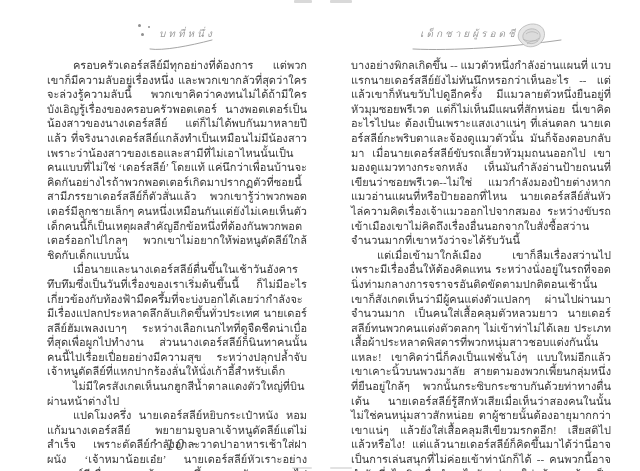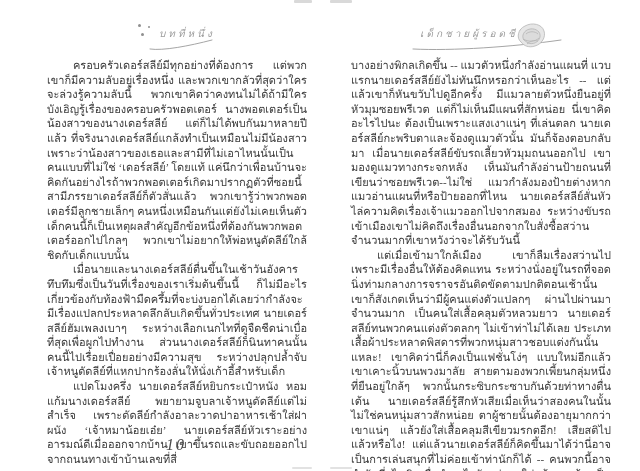--- a/index.html
+++ b/index.html
@@ -121,20 +121,21 @@
         </span>
       <span class="head-text">บทที่หนึ่ง</span>
       <svg class="swoosh" width="64" height="12" viewBox="0 0 64 12">
         <path d="M1,10 C14,12 40,7 63,1" stroke="#9b9b9b" stroke-width="0.9" fill="none" stroke-linecap="round"></path>
       </svg>
     </header>
 
     <div class="body-text">
       <p class="indent">ครอบครัวเดอร์สลีย์มีทุกอย่างที่ต้องการ แต่พวกเขาก็มีความลับอยู่เรื่องหนึ่ง และพวกเขากลัวที่สุดว่าใครจะล่วงรู้ความลับนี้ พวกเขาคิดว่าคงทนไม่ได้ถ้ามีใครบังเอิญรู้เรื่องของครอบครัวพอตเตอร์ นางพอตเตอร์เป็นน้องสาวของนางเดอร์สลีย์ แต่ก็ไม่ได้พบกันมาหลายปีแล้ว ที่จริงนางเดอร์สลีย์แกล้งทำเป็นเหมือนไม่มีน้องสาว เพราะว่าน้องสาวของเธอและสามีที่ไม่เอาไหนนั้นเป็นคนแบบที่ไม่ใช่ ‘เดอร์สลีย์’ โดยแท้ แค่นึกว่าเพื่อนบ้านจะคิดกันอย่างไรถ้าพวกพอตเตอร์เกิดมาปรากฏตัวที่ซอยนี้ สามีภรรยาเดอร์สลีย์ก็ตัวสั่นแล้ว พวกเขารู้ว่าพวกพอตเตอร์มีลูกชายเล็กๆ คนหนึ่งเหมือนกันแต่ยังไม่เคยเห็นตัว เด็กคนนี้ก็เป็นเหตุผลสำคัญอีกข้อหนึ่งที่ต้องกันพวกพอตเตอร์ออกไปไกลๆ พวกเขาไม่อยากให้พ่อหนูดัดลีย์ใกล้ชิดกับเด็กแบบนั้น</p>
       <p class="indent">เมื่อนายและนางเดอร์สลีย์ตื่นขึ้นในเช้าวันอังคารทึบทึมซึ่งเป็นวันที่เรื่องของเราเริ่มต้นขึ้นนี้ ก็ไม่มีอะไรเกี่ยวข้องกับท้องฟ้ามืดครึ้มที่จะบ่งบอกได้เลยว่ากำลังจะมีเรื่องแปลกประหลาดลึกลับเกิดขึ้นทั่วประเทศ นายเดอร์สลีย์ฮัมเพลงเบาๆ ระหว่างเลือกเนกไทที่ดูจืดชืดน่าเบื่อที่สุดเพื่อผูกไปทำงาน ส่วนนางเดอร์สลีย์ก็นินทาคนนั้นคนนี้ไปเรื่อยเปื่อยอย่างมีความสุข ระหว่างปลุกปล้ำจับเจ้าหนูดัดลีย์ที่แหกปากร้องลั่นให้นั่งเก้าอี้สำหรับเด็ก</p>
+      <p class="indent">ไม่มีใครสังเกตเห็นนกฮูกสีน้ำตาลแดงตัวใหญ่ที่บินผ่านหน้าต่างไป</p>
       <p class="indent">แปดโมงครึ่ง นายเดอร์สลีย์หยิบกระเป๋าหนัง หอมแก้มนางเดอร์สลีย์ พยายามจูบลาเจ้าหนูดัดลีย์แต่ไม่สำเร็จ เพราะดัดลีย์กำลังอาละวาดปาอาหารเช้าใส่ฝาผนัง ‘เจ้าหมาน้อยเอ๋ย’ นายเดอร์สลีย์หัวเราะอย่างอารมณ์ดีเมื่อออกจากบ้าน เขาขึ้นรถและขับถอยออกไปจากถนนทางเข้าบ้านเลขที่สี่</p>
 
     </div>
 
     <footer class="folio">· 10 ·</footer>
   </section>
 
   <section class="page right">
     <header class="running-head">
       <span class="head-text">เด็กชายผู้รอดชีวิต</span>

